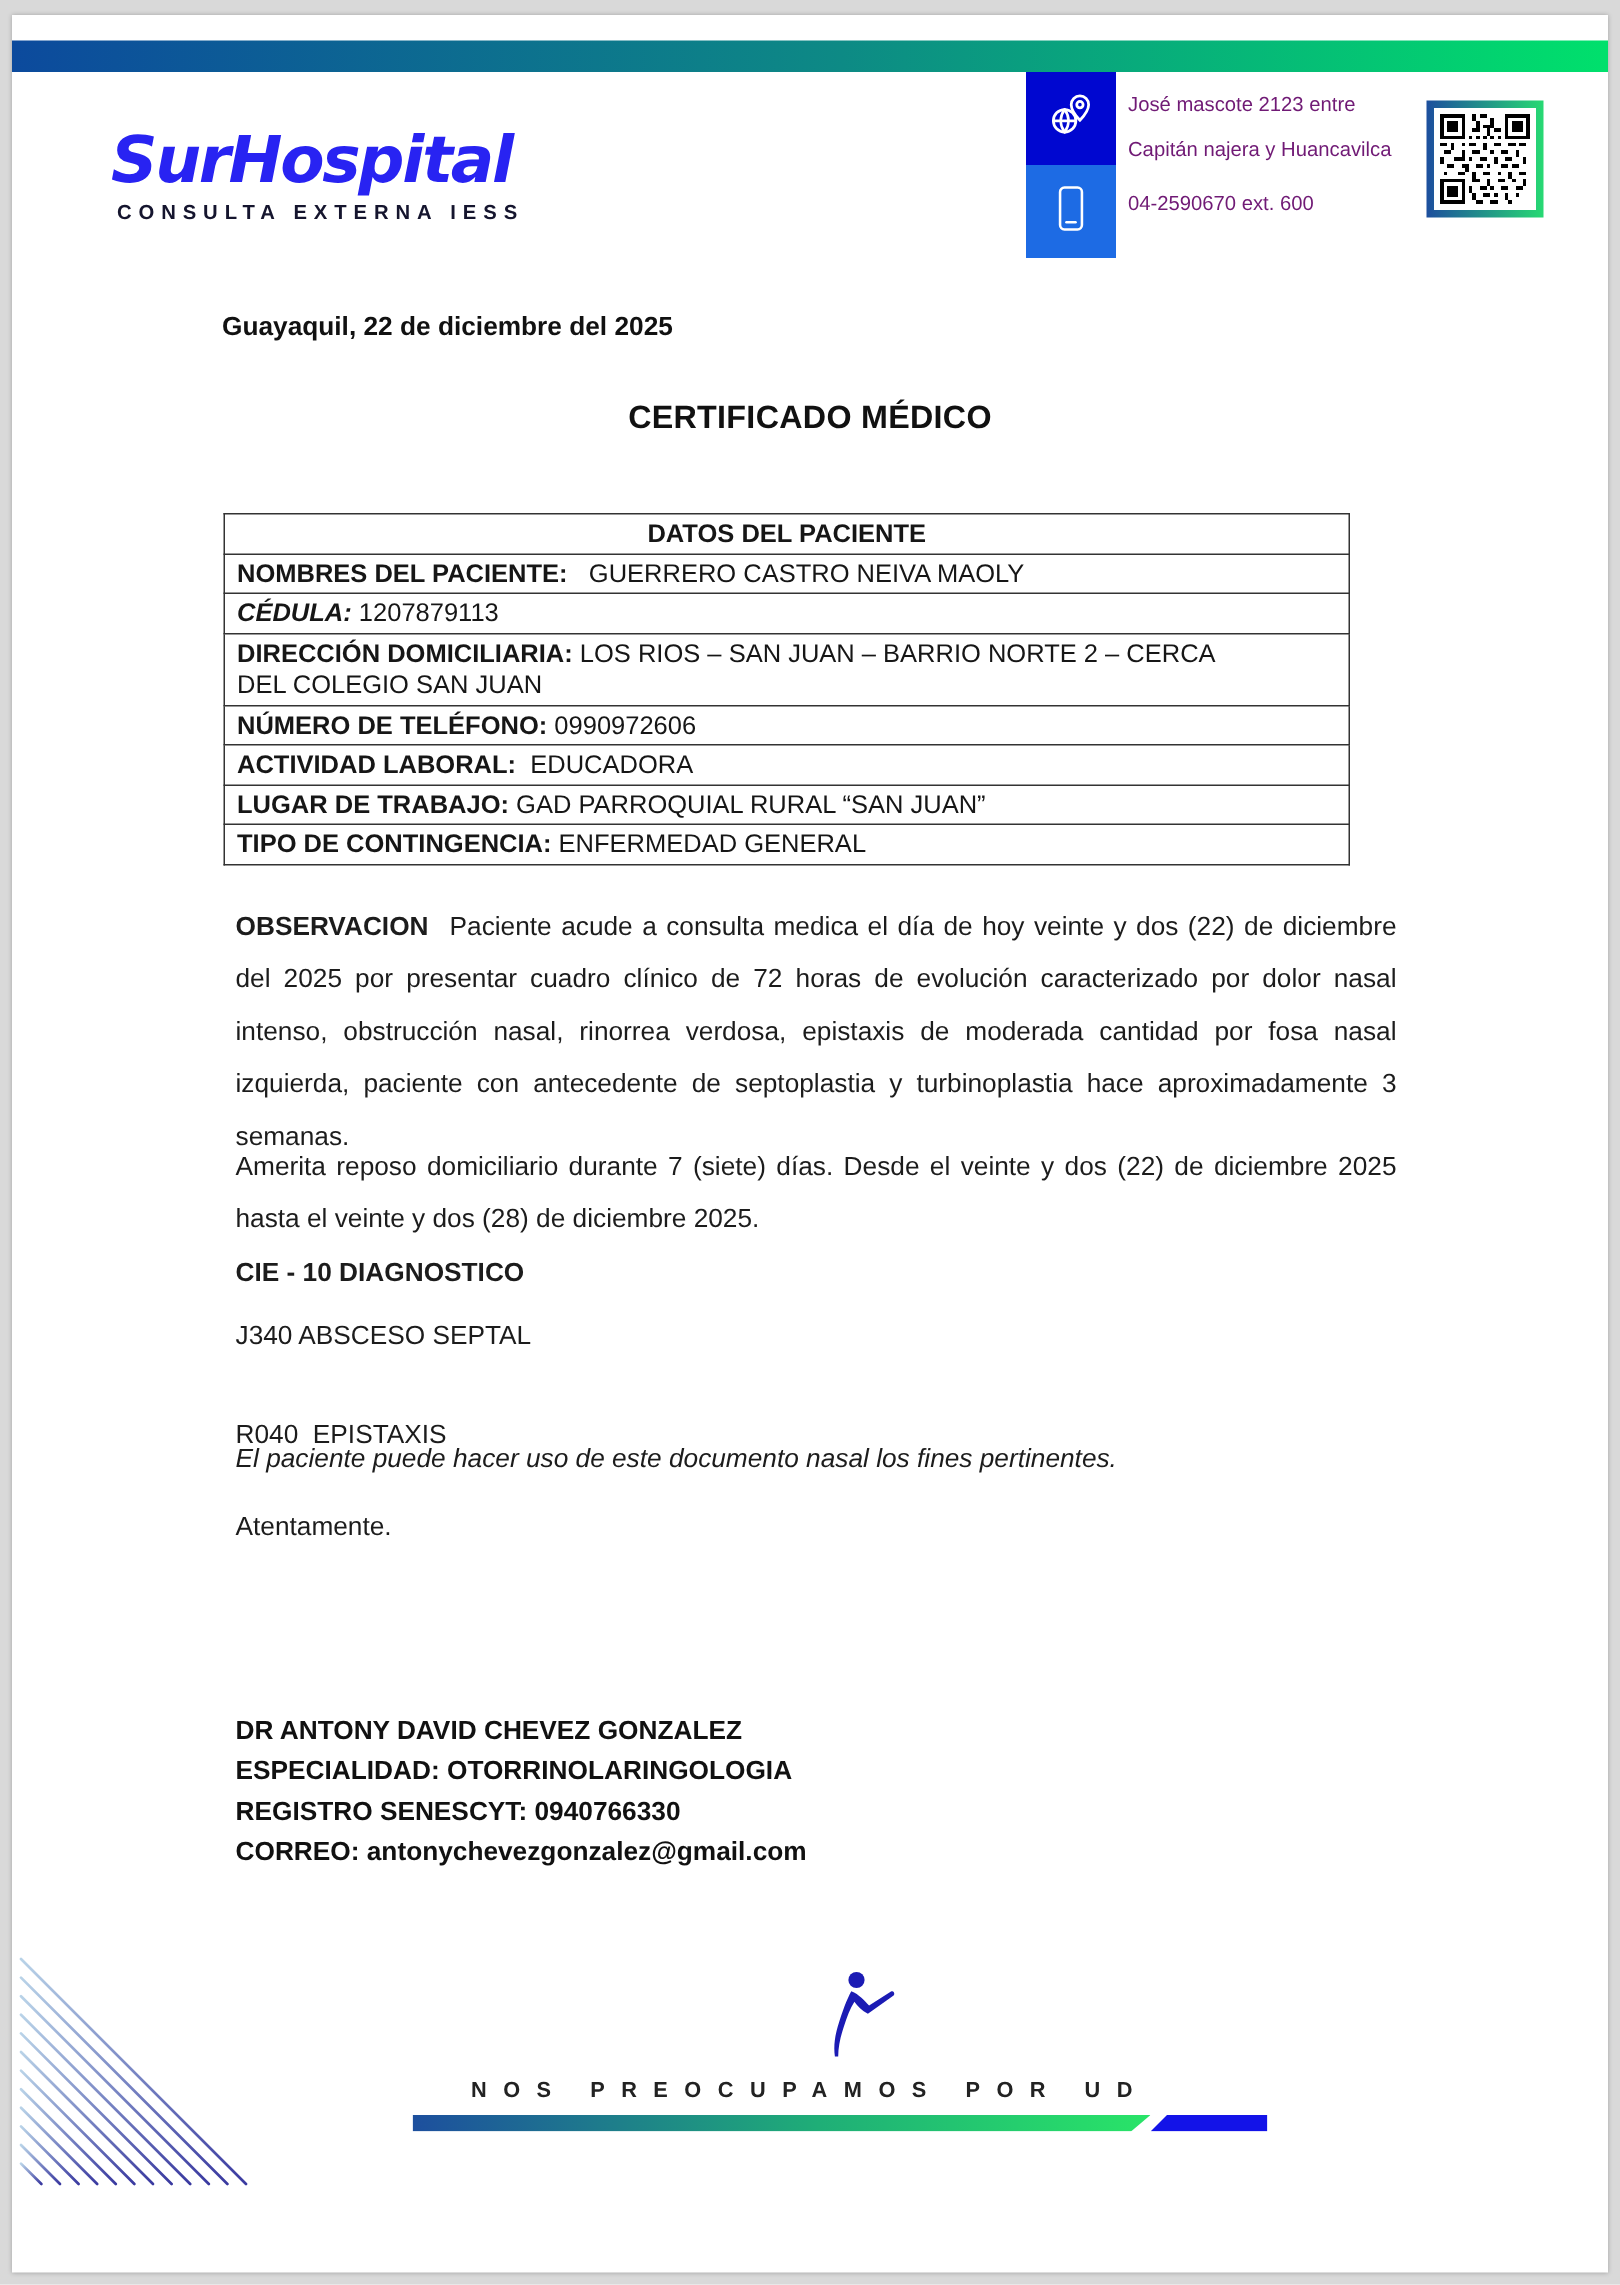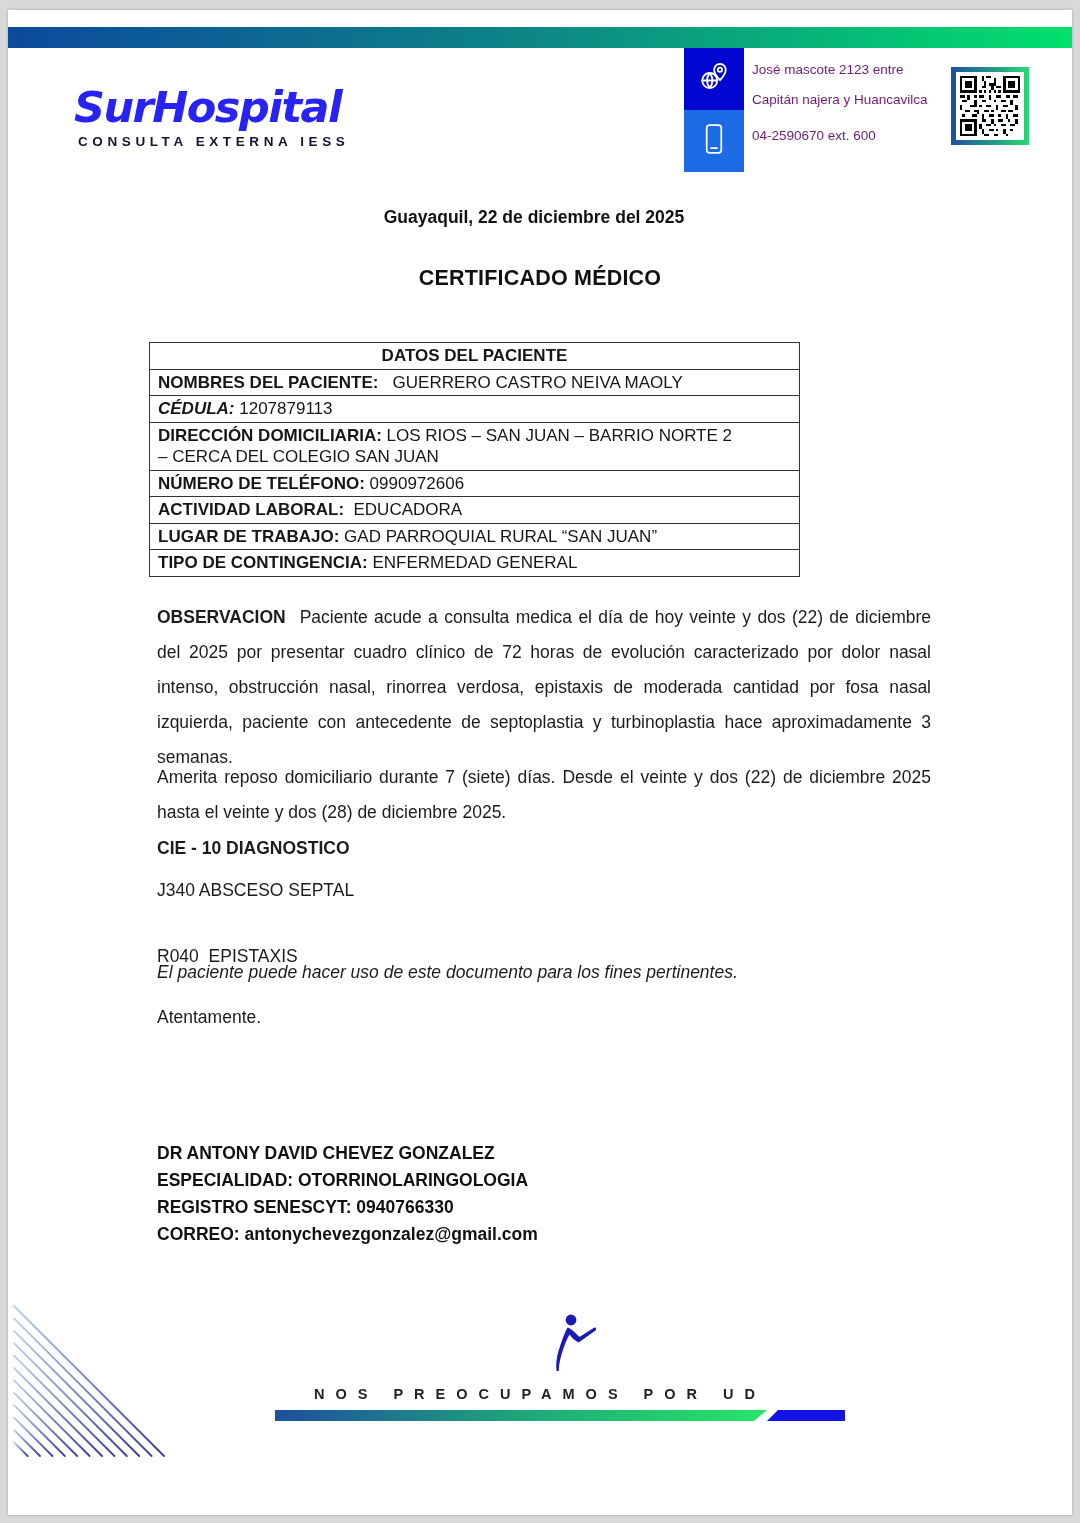--- a/index.html
+++ b/index.html
@@ -48,30 +48,30 @@
   .qr-wrap{
     position:absolute;left:951px;top:67px;width:78px;height:78px;
     background:linear-gradient(90deg,#1d4f9e,#27d973);
     padding:0;box-sizing:border-box;display:flex;align-items:center;justify-content:center;
   }
   .qr-inner{width:68px;height:68px;background:#fff;display:flex;align-items:center;justify-content:center;}
   .qr-inner svg{width:60px;height:60px;}
   
   .date-line{
     position:absolute;left:148px;top:207px;width:772px;
-    text-align:center;font-weight:bold;font-size:17.5px;color:#111;
+    text-align:left;font-weight:bold;font-size:17.5px;color:#111;
   }
   .doc-title{
     position:absolute;left:0;top:266px;width:1080px;
     text-align:center;font-weight:bold;font-size:21.5px;color:#111;
     letter-spacing:.2px;
   }
   
   .patient-table{
-    position:absolute;left:149px;top:342px;width:651px;
+    position:absolute;left:149px;top:342px;width:751px;
     border-collapse:collapse;table-layout:fixed;
     font-size:17px;color:#161616;
   }
   .patient-table td{
     border:1.4px solid #333;
     padding:2px 8px;line-height:21.5px;
   }
   .patient-table .thead{
     text-align:center;font-weight:bold;padding:2px 8px;
   }
@@ -223,21 +223,21 @@
 
   <div class="flowtext justify obs">
     <span class="obs-label">OBSERVACION</span><span>Paciente acude a consulta medica el día de hoy veinte y dos (22) de diciembre del 2025 por presentar cuadro clínico de 72 horas de evolución caracterizado por dolor nasal intenso, obstrucción nasal, rinorrea verdosa, epistaxis de moderada cantidad por fosa nasal izquierda, paciente con antecedente de septoplastia y turbinoplastia hace aproximadamente 3 semanas.</span>
   </div>
 
   <div class="flowtext justify rest">Amerita reposo domiciliario durante 7 (siete) días. Desde el veinte y dos (22) de diciembre 2025 hasta el veinte y dos (28) de diciembre 2025.</div>
 
   <div class="flowtext cie">CIE - 10 DIAGNOSTICO</div>
   <div class="flowtext diag1">J340 ABSCESO SEPTAL</div>
   <div class="flowtext diag2">R040  EPISTAXIS</div>
-  <div class="flowtext note">El paciente puede hacer uso de este documento para los fines pertinentes.</div>
+  <div class="flowtext note">El paciente puede hacer uso de este documento nasal los fines pertinentes.</div>
   <div class="flowtext closing">Atentamente.</div>
 
   <div class="doctor">
     <div>DR ANTONY DAVID CHEVEZ GONZALEZ</div>
     <div>ESPECIALIDAD: OTORRINOLARINGOLOGIA</div>
     <div>REGISTRO SENESCYT: 0940766330</div>
     <div>CORREO: antonychevezgonzalez@gmail.com</div>
   </div>
 
   <div class="person-figure">

